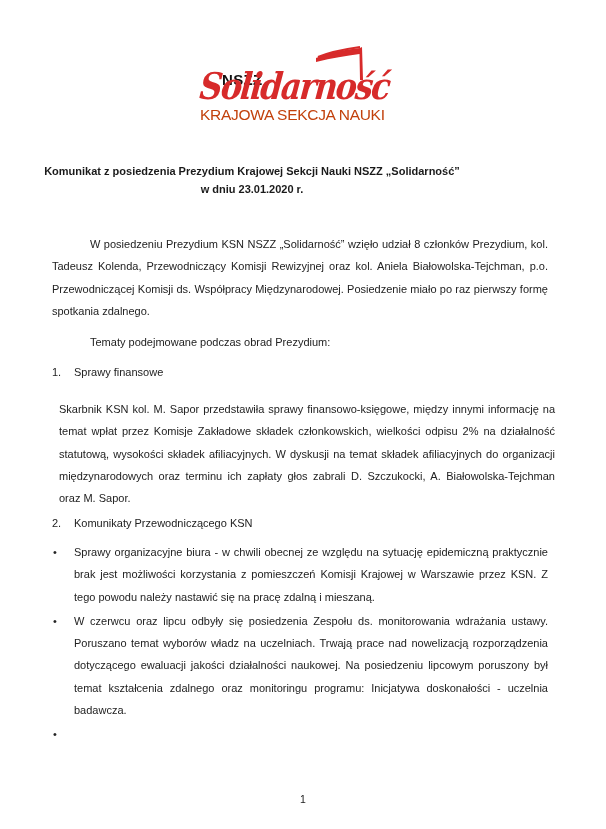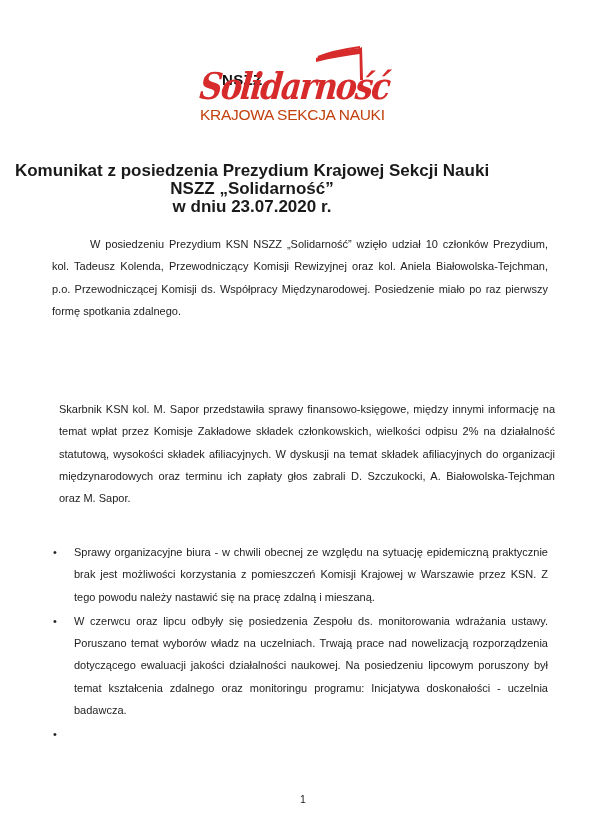--- a/index.html
+++ b/index.html
@@ -9,21 +9,21 @@
 
   
   .logo { position: absolute; left: 200px; top: 44px; width: 210px; height: 90px; }
   .logo .nszz { position: absolute; left: 22px; top: 8px; font-size: 15px; font-weight: bold; color: #111; letter-spacing: 0.3px; margin-top: 19px; }
   .logo .soli { position: absolute; left: 2px; top: 20px; font-family: "DejaVu Serif", serif; font-weight: bold; font-style: italic;
                 font-size: 32px; color: #d72a2a; letter-spacing: -2px; transform: scaleY(1.15) skewX(-6deg); transform-origin: left top; }
   .logo svg.flag { position: absolute; left: 110px; top: 0px; }
   .logo .ksn { position: absolute; left: 0px; top: 62px; font-size: 15.5px; color: #c2410c; letter-spacing: -0.3px; white-space: nowrap; }
 
   
-  .title { position: absolute; left: 0; width: 504px; top: 162px; text-align: center; font-weight: bold; font-size: 17px; line-height: 18px; color: #1a1a1a; }
+  .title { position: absolute; left: 0; width: 504px; top: 162px; text-align: center; font-weight: bold; font-size: 11px; line-height: 18px; color: #1a1a1a; }
 
   .p { position: absolute; font-size: 11px; line-height: 22.3px; color: #222; }
   .just { text-align: justify; text-align-last: left; }
 
   .intro { left: 52px; width: 496px; top: 233px; text-indent: 38px; }
   .topics { left: 90px; top: 331px; }
   .sec1 { left: 52px; top: 361px; }
   .sec1 .num, .sec2 .num { display: inline-block; width: 22px; }
   .fin { left: 59px; width: 496px; top: 398px; }
   .sec2 { left: 52px; top: 512px; }
@@ -44,29 +44,36 @@
     <svg class="flag" width="70" height="40" viewBox="0 0 70 40">
       <path d="M6 14 C 20 8, 34 6, 50 4 L 52 3 L 53 36 L 50 36 L 49.5 10 C 36 12, 22 14, 6 18 Z" fill="#d72a2a"></path>
       <path d="M8 13 C 22 7, 36 5, 50 3" stroke="#d72a2a" stroke-width="2" fill="none"></path>
     </svg>
     <span class="soli">Solidarność</span>
     <span class="ksn">KRAJOWA SEKCJA NAUKI</span>
   </div>
 
   <div class="title">
     <div>Komunikat z posiedzenia Prezydium Krajowej Sekcji Nauki NSZZ „Solidarność”</div>
-    <div>w dniu 23.07.2020 r.</div>
+    <div>w dniu 23.01.2020 r.</div>
   </div>
 
-  <div class="p just intro">W posiedzeniu Prezydium KSN NSZZ „Solidarność” wzięło udział 10 członków Prezydium, kol. Tadeusz Kolenda, Przewodniczący Komisji Rewizyjnej oraz kol. Aniela Białowolska-Tejchman, p.o. Przewodniczącej Komisji ds. Współpracy Międzynarodowej. Posiedzenie miało po raz pierwszy formę spotkania zdalnego.</div>
+  <div class="p just intro">W posiedzeniu Prezydium KSN NSZZ „Solidarność” wzięło udział 8 członków Prezydium, kol. Tadeusz Kolenda, Przewodniczący Komisji Rewizyjnej oraz kol. Aniela Białowolska-Tejchman, p.o. Przewodniczącej Komisji ds. Współpracy Międzynarodowej. Posiedzenie miało po raz pierwszy formę spotkania zdalnego.</div>
 
+  <div class="p topics">Tematy podejmowane podczas obrad Prezydium:</div>
 
+  <div class="p sec1">
+    <span class="num">1.</span><span>Sprawy finansowe</span>
+  </div>
 
   <div class="p just fin">Skarbnik KSN kol. M. Sapor przedstawiła sprawy finansowo-księgowe, między innymi informację na temat wpłat przez Komisje Zakładowe składek członkowskich, wielkości odpisu 2% na działalność statutową, wysokości składek afiliacyjnych. W dyskusji na temat składek afiliacyjnych do organizacji międzynarodowych oraz terminu ich zapłaty głos zabrali D. Szczukocki, A. Białowolska-Tejchman oraz M. Sapor.</div>
 
+  <div class="p sec2">
+    <span class="num">2.</span><span>Komunikaty Przewodniczącego KSN</span>
+  </div>
 
   <ul class="bullets">
     <li><span class="dot">•</span><span>Sprawy organizacyjne biura - w chwili obecnej ze względu na sytuację epidemiczną praktycznie brak jest możliwości korzystania z pomieszczeń Komisji Krajowej w Warszawie przez KSN. Z tego powodu należy nastawić się na pracę zdalną i mieszaną.</span></li>
     <li><span class="dot">•</span><span>W czerwcu oraz lipcu odbyły się posiedzenia Zespołu ds. monitorowania wdrażania ustawy. Poruszano temat wyborów władz na uczelniach. Trwają prace nad nowelizacją rozporządzenia dotyczącego ewaluacji jakości działalności naukowej. Na posiedzeniu lipcowym poruszony był temat kształcenia zdalnego oraz monitoringu programu: Inicjatywa doskonałości - uczelnia badawcza.</span></li>
     <li><span class="dot">•</span></li>
   </ul>
 
   <div class="pagenum">1</div>
 </div>
 

